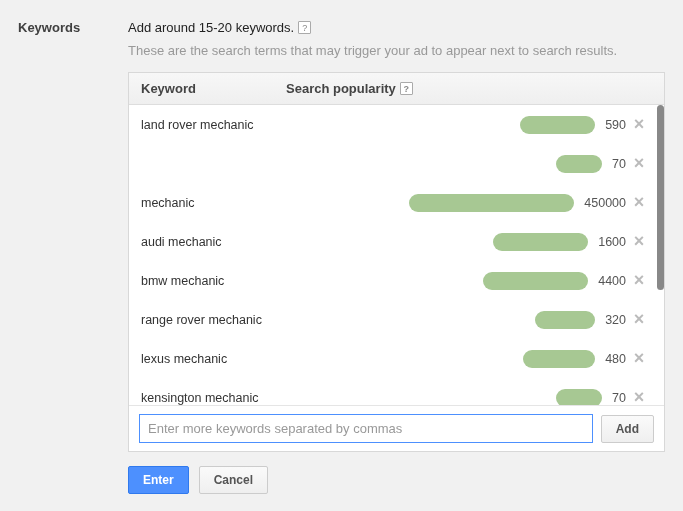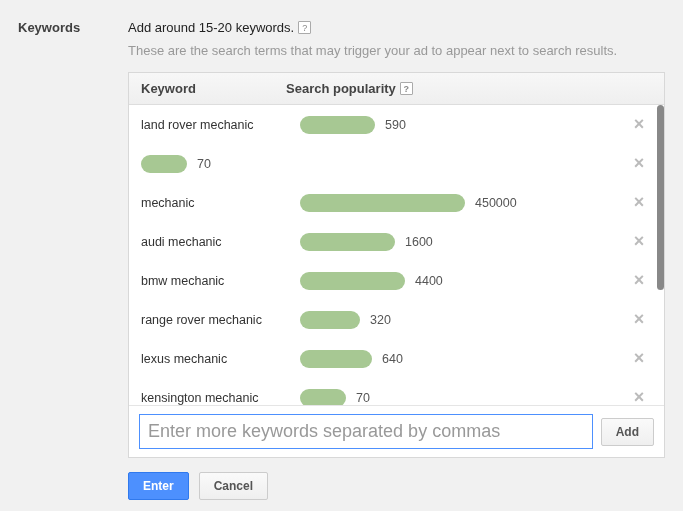--- a/index.html
+++ b/index.html
@@ -44,21 +44,21 @@
     height: 300px;
     overflow: hidden;
   }
   .rows { }
   .row {
     display: flex;
     align-items: center;
     padding: 9px 12px;
   }
   .kw-name { width: 159px; flex-shrink: 0; color: #333; font-size: 12.5px; }
-  .pop-cell { flex: 1; display: flex; align-items: center; gap: 10px; }
+  .pop-cell { flex: 1; display: flex; align-items: center; gap: 10px; justify-content: flex-end; }
   .bar {
     height: 18px;
     background: #a7c893;
     border-radius: 9px;
   }
   .pop-val { color: #555; font-size: 12.5px; }
   .remove {
     width: 26px; flex-shrink: 0;
     color: #bbb; font-size: 18px; font-weight: bold;
     text-align: center; cursor: pointer;
@@ -70,21 +70,21 @@
   .add-row {
     border-top: 1px solid #e5e5e5;
     padding: 8px 10px;
     display: flex; gap: 8px; align-items: center;
     background: #fff;
   }
   .add-input {
     flex: 1;
     border: 1px solid #4d90fe;
     padding: 6px 8px;
-    font-size: 18px;
+    font-size: 13px;
     color: #333;
     outline: none;
   }
   .add-input::placeholder { color: #999; }
   .btn {
     border: 1px solid #ccc;
     background: linear-gradient(#fafafa, #efefef);
     padding: 6px 14px;
     font-size: 12px;
     font-weight: bold;
@@ -168,21 +168,21 @@
               <div class="pop-cell">
                 <div class="bar" style="width: 60px;"></div>
                 <div class="pop-val">320</div>
               </div>
               <div class="remove">×</div>
             </div>
             <div class="row">
               <div class="kw-name">lexus mechanic</div>
               <div class="pop-cell">
                 <div class="bar" style="width: 72px;"></div>
-                <div class="pop-val">640</div>
+                <div class="pop-val">480</div>
               </div>
               <div class="remove">×</div>
             </div>
             <div class="row">
               <div class="kw-name">kensington mechanic</div>
               <div class="pop-cell">
                 <div class="bar" style="width: 46px;"></div>
                 <div class="pop-val">70</div>
               </div>
               <div class="remove">×</div>

